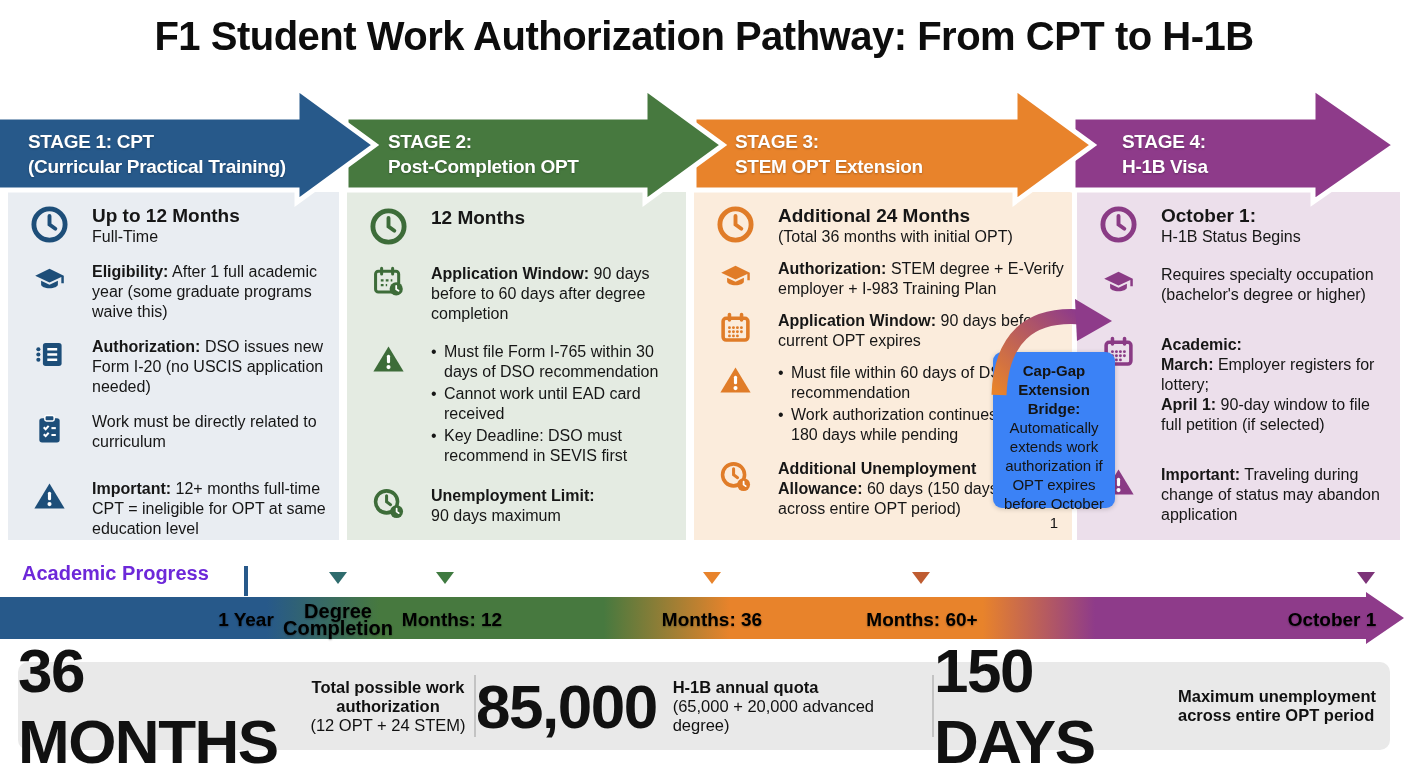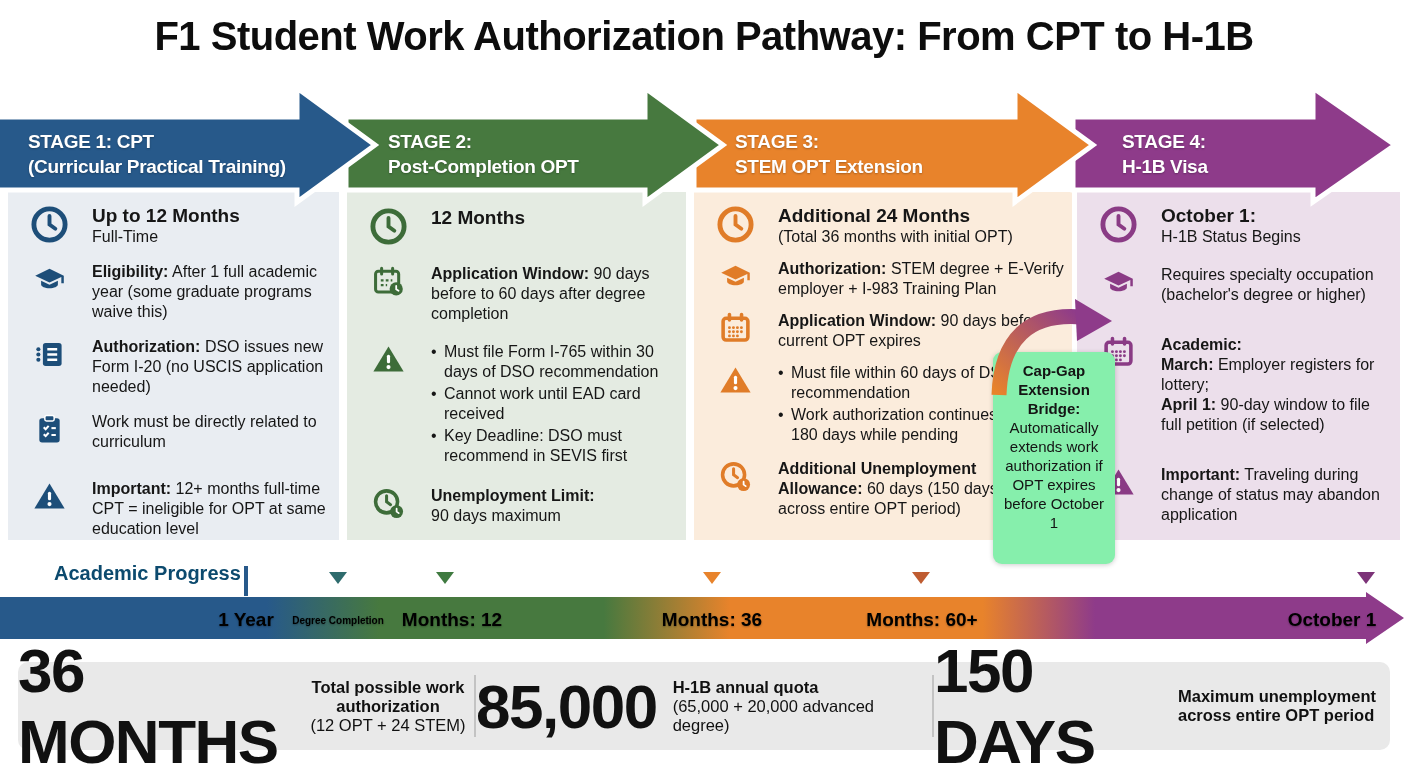--- a/index.html
+++ b/index.html
@@ -26,35 +26,35 @@
   .gap-before{margin-top:12px;}
   ul.bullets{margin:0;padding:0;list-style:none;}
   ul.bullets li{position:relative;padding-left:13px;margin-bottom:2px;}
   ul.bullets li::before{content:"•";position:absolute;left:0;top:0;}
   
   .hdr-svg{position:absolute;left:0;top:0;}
   .hdr-txt{position:absolute;top:117px;height:73px;display:flex;flex-direction:column;
            justify-content:center;color:#fff;font-size:19px;font-weight:bold;line-height:25px;
            letter-spacing:-0.3px;white-space:nowrap;text-shadow:0 1px 2px rgba(0,0,0,.28);}
   
-  .cg-box{position:absolute;left:993px;top:352px;width:122px;height:212px;background:#86efac;
+  .cg-box{position:absolute;left:993px;top:352px;width:122px;height:156px;background:#3b82f6;
           border-radius:9px;box-shadow:0 1px 5px rgba(0,0,0,.2);box-sizing:border-box;
           padding:9px 5px;text-align:center;font-size:15px;line-height:19px;}
   .cg-box b{display:block;}
   .cg-arrow{position:absolute;left:985px;top:283px;}
   
-  .ap-label{position:absolute;left:22px;top:562px;font-size:20px;font-weight:bold;color:#0c4a6e;margin-left:32px;}
+  .ap-label{position:absolute;left:22px;top:562px;font-size:20px;font-weight:bold;color:#6d28d9;}
   .tick{position:absolute;top:566px;width:4px;height:30px;}
   .tri{position:absolute;top:572px;width:0;height:0;
        border-left:9px solid transparent;border-right:9px solid transparent;border-top:12px solid #000;}
   .tl-svg{position:absolute;left:0;top:592px;}
   .tl-label{position:absolute;transform:translateX(-50%);top:597px;height:46px;display:flex;
             align-items:center;color:#000000;font-size:19px;font-weight:bold;white-space:nowrap;
             text-shadow:0 1px 2px rgba(0,0,0,.3);}
-  .tl-label.small{font-size:10px;line-height:17px;white-space:normal;width:96px;
+  .tl-label.small{font-size:20px;line-height:17px;text-align:center;white-space:normal;width:96px;
             display:flex;justify-content:center;}
   
   .stats{position:absolute;left:18px;top:662px;width:1372px;height:88px;background:#e9e9e9;
          border-radius:10px;display:flex;align-items:center;}
   .stat{flex:1;display:flex;align-items:center;justify-content:center;gap:16px;}
   .num{font-size:62px;font-weight:bold;letter-spacing:-1.5px;color:#111;}
   .capn{font-size:16.5px;line-height:19px;color:#111;}
   .capn b{display:block;}
   .capn span{display:block;font-weight:normal;}
   .stat1 .capn{max-width:172px;text-align:center;}

